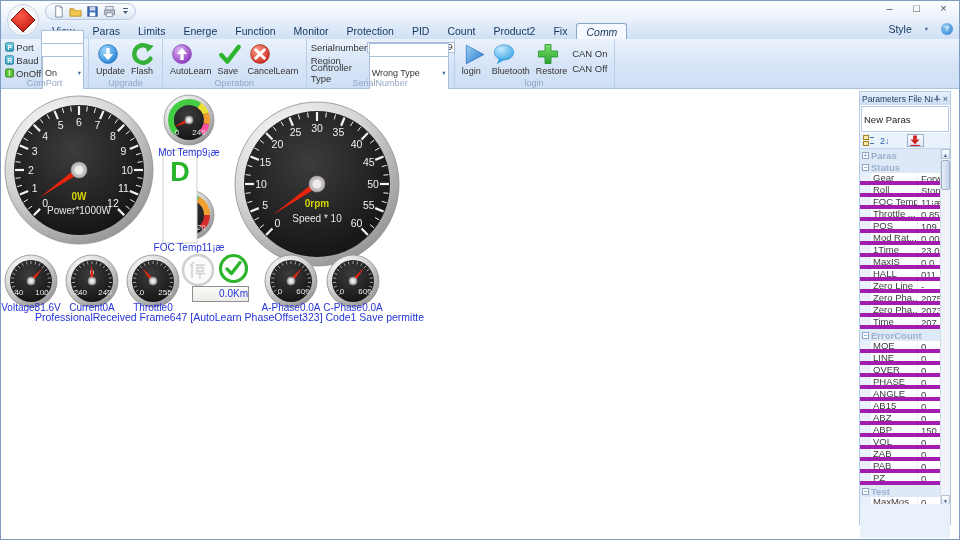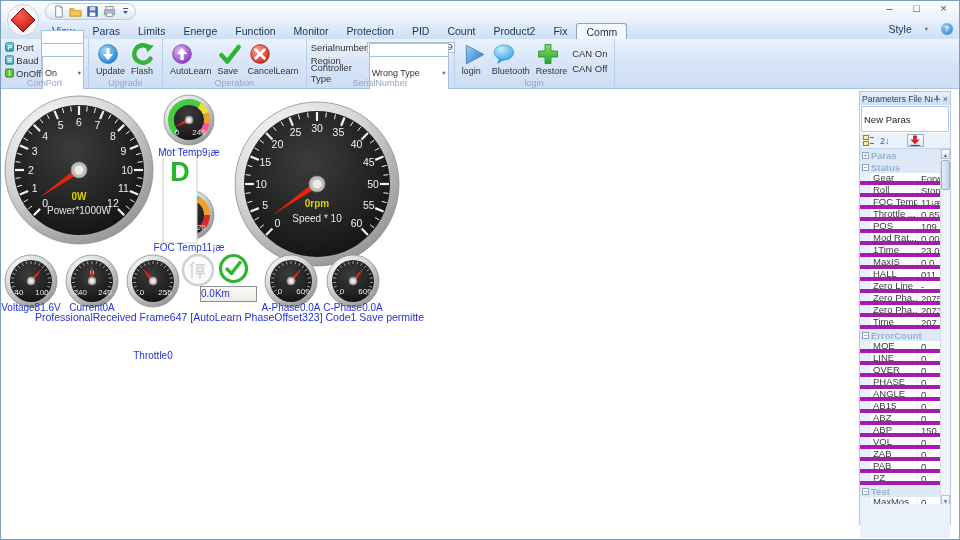--- a/index.html
+++ b/index.html
@@ -12,21 +12,21 @@
   .qat { position:absolute; left:44px; top:2px; height:17px; display:flex; align-items:center; gap:4px;
          padding:0 6px; border:1px solid #b9cbe3; border-radius:9px;
          background:linear-gradient(#fefefe,#dde8f5); }
   .qat-more { margin-left:2px; }
   .win-controls { position:absolute; right:2px; top:0; display:flex; }
   .win-btn { width:27px; height:16px; text-align:center; font-size:11px; line-height:15px; color:#4a4a4a; cursor:default; }
 
   
   .tabrow { position:relative; height:17px; background:linear-gradient(#e4eefb,#cfe0f5); display:flex; align-items:flex-end; padding-left:42px; }
   .tab { padding:2px 9px 1px; font-size:10.5px; color:#15345c; white-space:nowrap; }
-  .tab.active { background:#f5f9ff; border:1px solid #8ba4c7; border-bottom:none; border-radius:3px 3px 0 0; }
+  .tab.active { background:#f5f9ff; border:1px solid #8ba4c7; border-bottom:none; border-radius:3px 3px 0 0;font-style:italic; }
   .style-menu { position:absolute; right:6px; top:1px; display:flex; align-items:center; gap:13px; font-size:10.5px; color:#15345c; }
   .help-icon { width:12px; height:12px; border-radius:50%; background:radial-gradient(circle at 35% 30%, #8fc8f2, #2d7fd0); color:#fff; font-size:8px; font-weight:bold; text-align:center; line-height:12px; }
 
   
   .ribbon { height:50px; background:linear-gradient(#eaf2fc,#d6e4f7 55%,#cddef4); border-bottom:1px solid #a9c2e0; display:flex; }
   .rgroup { position:relative; border-right:1px solid #b9cee8; padding:2px 4px 11px; }
   .gtitle { position:absolute; bottom:0; left:0; right:0; text-align:center; font-size:9px; color:#93a7c4; }
   .crow { display:flex; align-items:center; gap:2px; height:12px; margin-bottom:1px; font-size:9.5px; color:#333; }
   .crow .lbl { width:24px; }
   .dd { width:46px; height:11px; background:#fff; border:1px solid #a8bed9; display:flex; align-items:center; justify-content:space-between; padding:16px 2px; font-size:9px; color:#333; overflow:hidden; white-space:nowrap; }
@@ -37,21 +37,21 @@
   .srow { display:flex; align-items:center; height:12px; margin-bottom:1px; font-size:9.5px; color:#333; }
   .srow .slbl { width:58px; }
   .sinput { width:88px; height:11px; border:1px solid #a8bed9; background:#fff; font-size:8.5px; font-family:"Liberation Sans",sans-serif; color:#333; padding:0 1px; }
   .sdd { width:80px; }
   .canlinks { display:flex; flex-direction:column; justify-content:center; gap:4px; padding:4px 2px 0; font-size:9.5px; color:#333; }
 
   
   .main { position:relative; height:438px; background:#fff; }
   #dash { position:absolute; left:0; top:0; }
   .glabel { position:absolute; transform:translateX(-50%); font-size:10px; color:#2433d8; white-space:nowrap; }
-  .odometer { position:absolute; left:199px; top:197px; width:57px; height:16px; background:linear-gradient(#fbfbf9,#ecece8); border:1px solid #8f8f8f; font-size:10px; color:#2433d8; text-align:left; line-height:14px; }
+  .odometer { position:absolute; left:191px; top:197px; width:57px; height:16px; background:linear-gradient(#fbfbf9,#ecece8); border:1px solid #8f8f8f; font-size:10px; color:#2433d8; text-align:right; line-height:14px; }
   .status-line { position:absolute; left:34px; top:222px; font-size:10.5px; color:#2433d8; white-space:nowrap; }
 
   
   .panel { position:absolute; left:858px; top:2px; width:92px; height:434px; border:1px solid #b5cae4; background:#e9f1fb; font-size:10px; }
   .p-header { height:13px; background:linear-gradient(#e6f0fc,#cbdef4); display:flex; align-items:center; padding:0 2px; font-size:8.5px; color:#1e395b; }
   .p-header .ph-label { flex:1; overflow:hidden; white-space:nowrap; }
   .p-close { font-size:9px; color:#44597a; margin-left:2px; }
   .p-file-wrap { padding:1px; background:#fff; }
   .p-file { width:100%; height:12px; border:1px solid #b5cae4; font-size:9.5px; font-family:"Liberation Sans",sans-serif; color:#222; padding:12px 2px; }
   .p-toolbar { height:15px; display:flex; align-items:center; gap:5px; padding:1px 3px; background:#e9f1fb; }
@@ -631,21 +631,21 @@
         <g>
           <circle cx="232.5" cy="179.5" r="13" fill="#ffffff" stroke="#2db52d" stroke-width="3.2"></circle>
           <polyline points="226,180 230.5,184.5 239,173.5" fill="none" stroke="#2db52d" stroke-width="3.4" stroke-linecap="round" stroke-linejoin="round"></polyline>
         </g>
       </svg>
 
     <div class="glabel" style="left:188px; top:58px;">Mot Temp9¡æ</div>
     <div class="glabel" style="left:188px; top:153px;">FOC Temp11¡æ</div>
     <div class="glabel" style="left:30px;  top:213px;">Voltage81.6V</div>
     <div class="glabel" style="left:91px;  top:213px;">Current0A</div>
-    <div class="glabel" style="left:152px; top:213px;margin-top:48px;">Throttle0</div>
+    <div class="glabel" style="left:152px; top:213px;">Throttle0</div>
     <div class="glabel" style="left:290px; top:213px;">A-Phase0.0A</div>
     <div class="glabel" style="left:352px; top:213px;">C-Phase0.0A</div>
 
     <div class="odometer">0.0Km</div>
     <div class="status-line">ProfessionalReceived Frame647 [AutoLearn PhaseOffset323] Code1 Save permitte</div>
 
     <div class="panel">
       <div class="p-header">
         <span class="ph-label">Parameters File Name</span>
         <svg width="8" height="9" viewBox="0 0 9 9">

